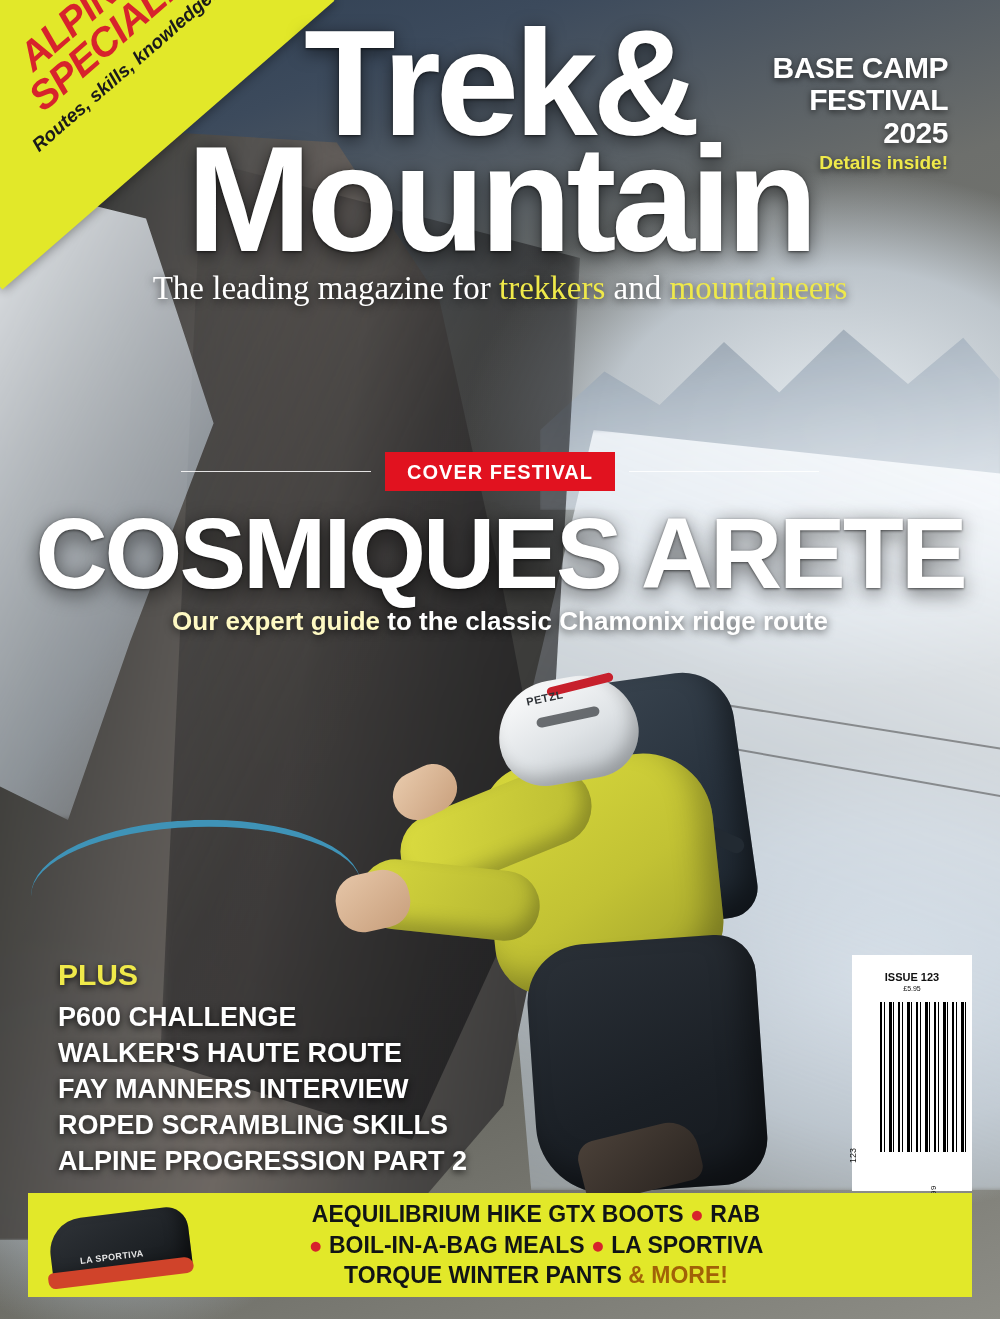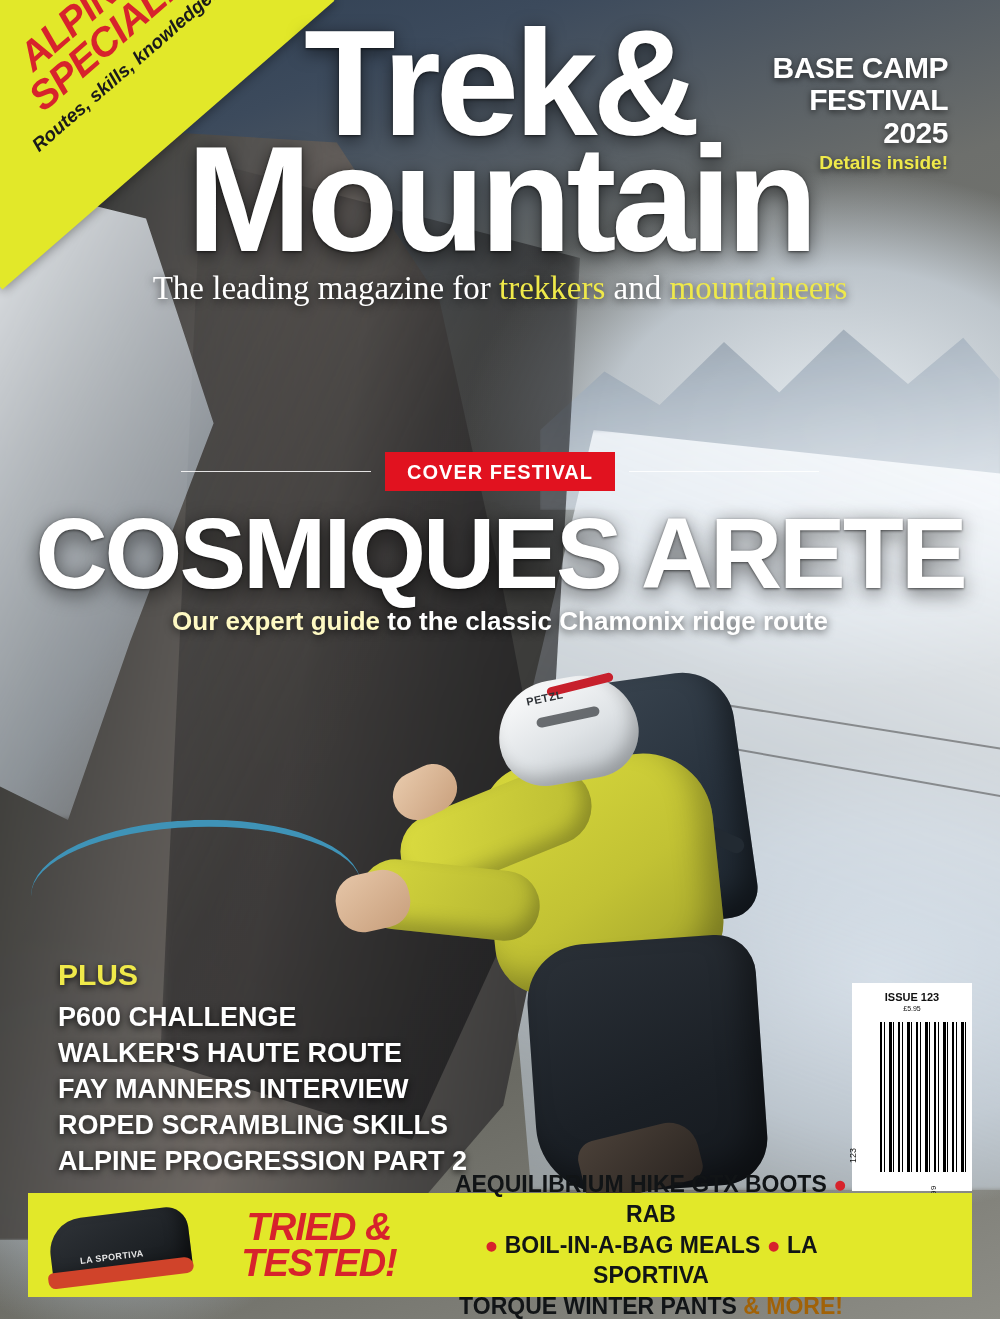--- a/index.html
+++ b/index.html
@@ -275,24 +275,24 @@
     font: 800 27px/1.33 "Liberation Sans", sans-serif;
     color: #ffffff;
     text-shadow: 0 2px 7px rgba(0,0,0,.8);
     white-space: nowrap;
   }
   .plus ul { margin: 0; padding: 0; }
 
   
   .barcode-box {
     position: absolute; right: 28px; bottom: 128px;
-    width: 120px; height: 208px;
+    width: 120px; height: 236px;
     background: #ffffff;
     display: flex; flex-direction: column; align-items: center;
-    padding-top: 8px; box-sizing: border-box;
+    padding-top: 16px; box-sizing: border-box;
   }
   .barcode-box .issue {
     font: 700 11px/1.2 "Liberation Sans", sans-serif; color: #111;
   }
   .barcode-box .price {
     font: 400 7px/1.2 "Liberation Sans", sans-serif; color: #111; margin-top: 1px;
   }
   .bars {
     margin-top: 8px;
     width: 86px; height: 150px;
@@ -437,24 +437,20 @@
     <div class="bars"></div>
     <div class="issue-vert">123</div>
     <div class="bar-num">9 772042 249099</div>
   </div>
 
   <div class="band">
     <div class="band-boot">
       <div class="boot-shape"></div>
       <div class="boot-sole"></div>
       <div class="boot-logo">LA SPORTIVA</div>
-    </div>
-    <div class="band-tested">
-      <div>TRIED &amp;</div>
-      <div>TESTED!</div>
     </div>
     <div class="band-list">
       <div>
         <span>AEQUILIBRIUM HIKE GTX BOOTS</span>
         <span class="dot">●</span>
         <span>RAB</span>
       </div>
       <div>
         <span class="dot">●</span>
         <span>BOIL-IN-A-BAG MEALS</span>

